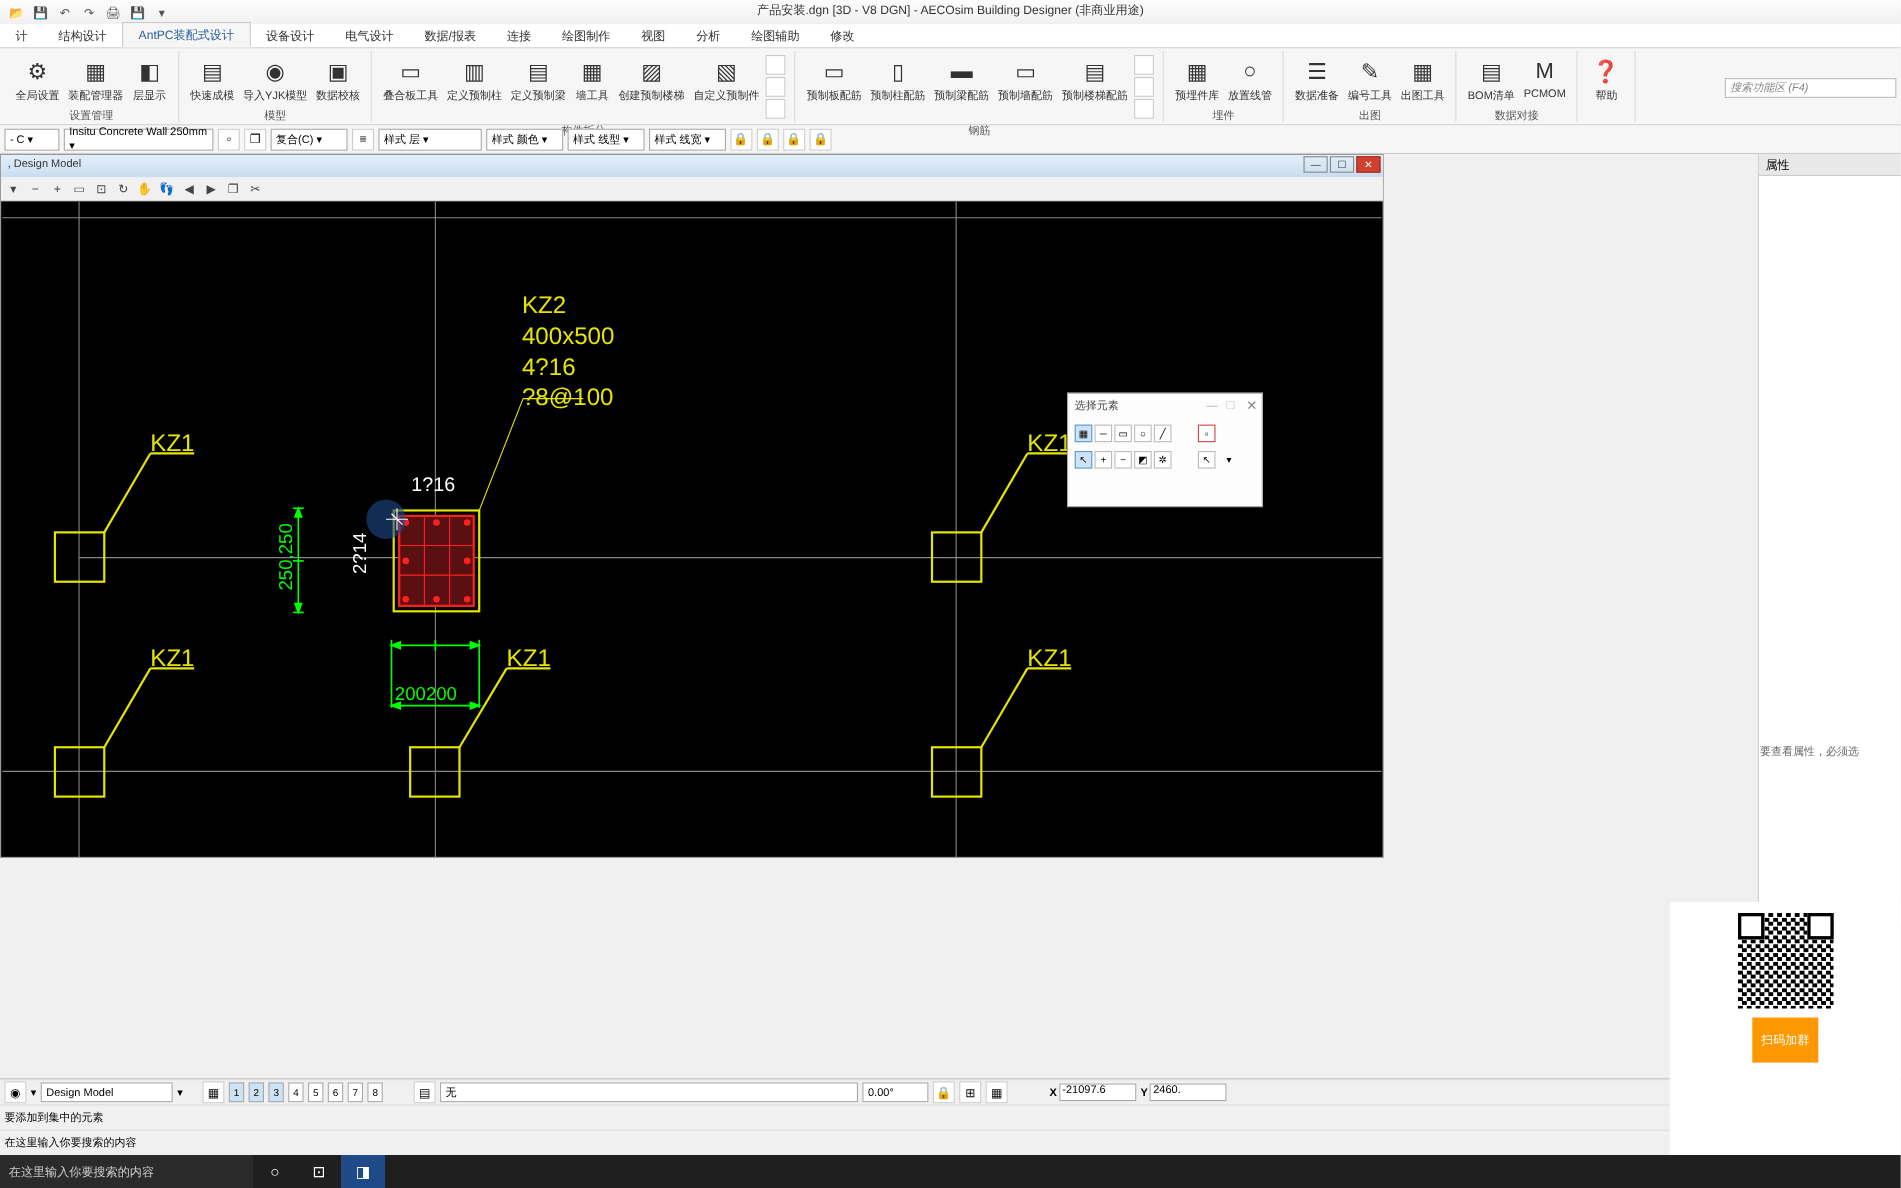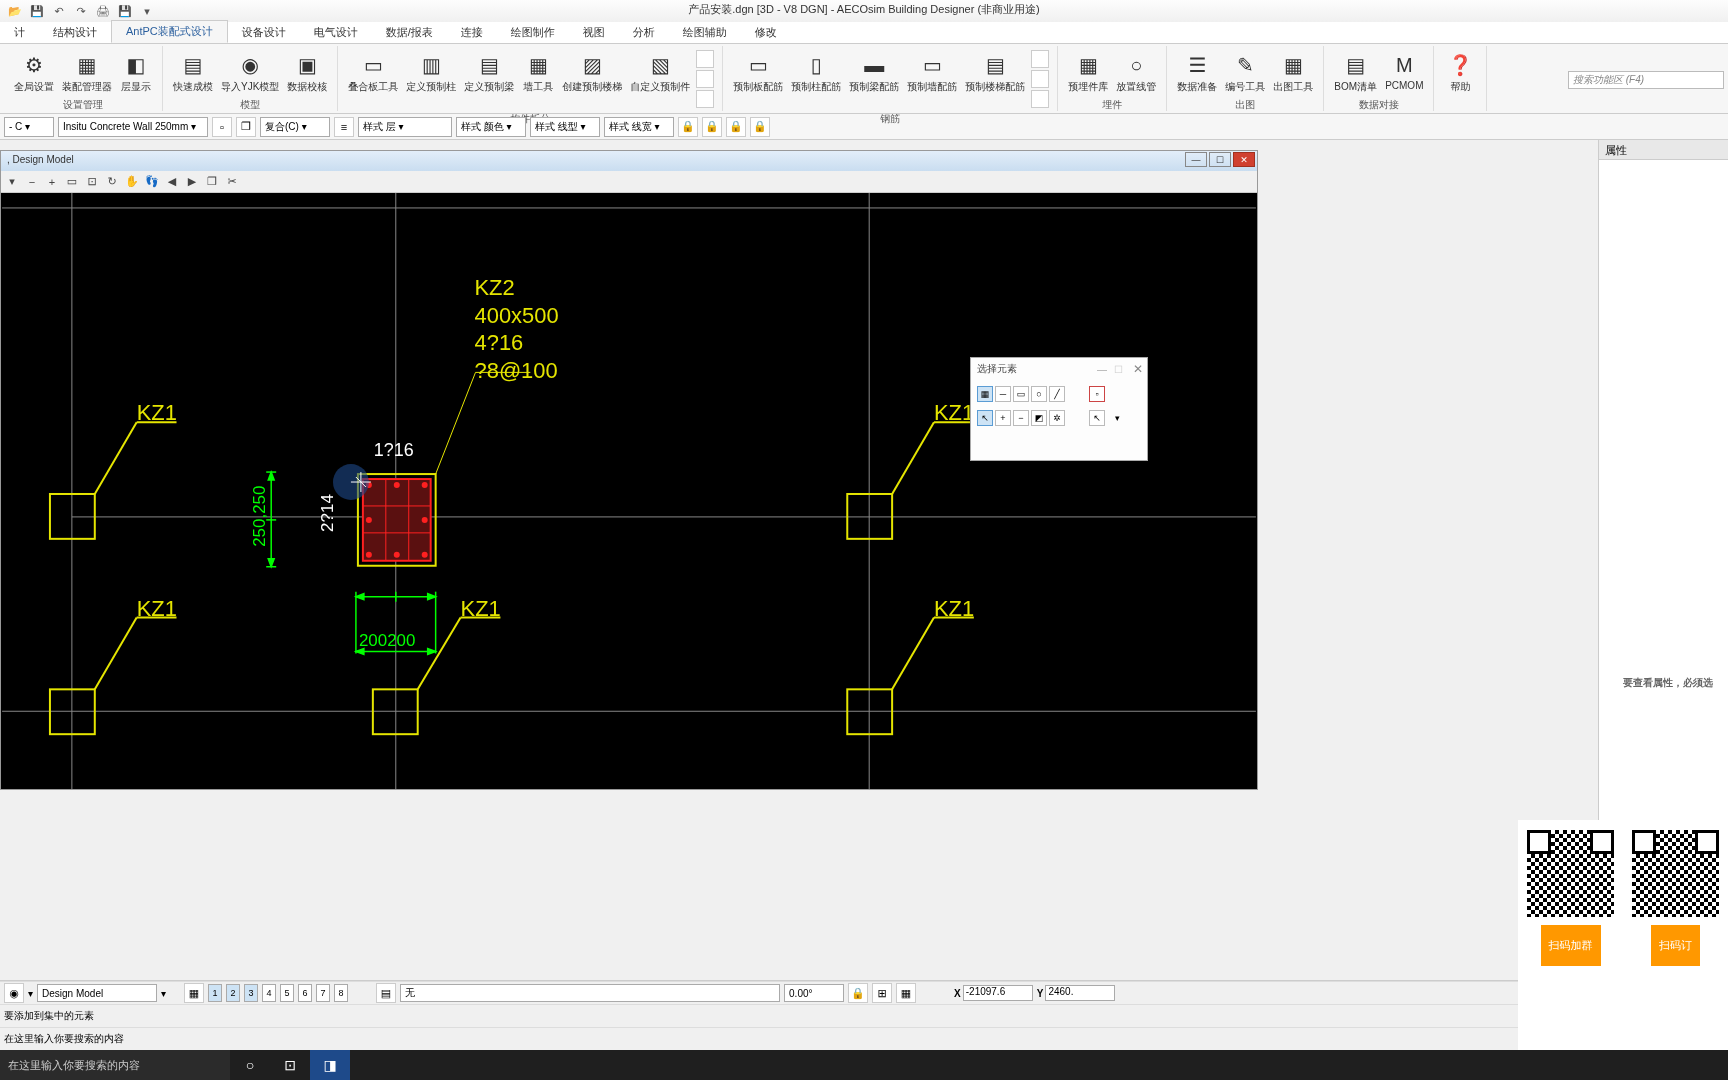--- a/index.html
+++ b/index.html
@@ -15,32 +15,32 @@
 .ribbon-group { display: flex; flex-direction: column; align-items: center; padding: 2px 6px; border-right: 1px solid #ddd; }
 .ribbon-group-items { display: flex; flex: 1; align-items: flex-start; }
 .ribbon-group-label { font-size: 10px; color: #555; margin-top: 2px; }
 .rbtn { display: flex; flex-direction: column; align-items: center; padding: 2px 4px; font-size: 10px; color: #333; min-width: 40px; cursor: pointer; }
 .rbtn-icon { width: 30px; height: 30px; display: flex; align-items: center; justify-content: center; font-size: 20px; }
 .rbtn-small-col { display: flex; flex-direction: column; gap: 2px; padding: 2px; }
 .rbtn-small { width: 18px; height: 18px; border: 1px solid #ccc; background: #fff; }
 .attr-bar { height: 26px; background: #f6f6f6; border-bottom: 1px solid #ccc; display: flex; align-items: center; padding: 0 4px; gap: 4px; }
 .attr-dd { height: 20px; border: 1px solid #aaa; background: #fff; font-size: 10px; padding: 0 4px; display: flex; align-items: center; }
 .attr-btn { width: 20px; height: 20px; border: 1px solid #ccc; background: #fff; display: inline-flex; align-items: center; justify-content: center; font-size: 11px; }
-.view-window { position: absolute; left: 0; top: 150px; width: 1258px; height: 640px; border: 1px solid #999; background: #fff; }
+.view-window { position: absolute; left: 0; top: 140px; width: 1258px; height: 640px; border: 1px solid #999; background: #fff; }
 .view-title { height: 20px; background: linear-gradient(#e3eef9, #c9ddf0); font-size: 10px; padding: 3px 6px; color: #333; position: relative; }
 .win-ctrls { position: absolute; right: 2px; top: 1px; display: flex; gap: 2px; }
 .win-ctrl { width: 22px; height: 15px; border: 1px solid #888; font-size: 9px; display: flex; align-items: center; justify-content: center; }
 .win-close { background: #d04030; color: #fff; border-color: #a03020; }
 .view-toolbar { height: 22px; background: #f0f0f0; border-bottom: 1px solid #ccc; display: flex; align-items: center; padding: 0 2px; gap: 2px; }
 .vt-btn { width: 18px; height: 18px; display: inline-flex; align-items: center; justify-content: center; font-size: 11px; color: #444; }
 .canvas { position: absolute; top: 42px; left: 0; right: 0; bottom: 0; background: #000; overflow: hidden; }
 .canvas svg { width: 100%; height: 100%; }
 .prop-panel { position: absolute; right: 0; top: 140px; width: 130px; height: 700px; background: #fff; border-left: 1px solid #ccc; }
 .prop-title { height: 20px; background: #e8e8e8; font-size: 11px; padding: 3px 6px; border-bottom: 1px solid #ccc; }
-.prop-empty { position: absolute; bottom: 150px; left: 24px; right: 0; font-size: 10px; color: #666; font-weight: bold; }
+.prop-empty { position: absolute; bottom: 150px; left: 1px; right: 0; font-size: 10px; color: #666; }
 .float-tool { position: absolute; left: 970px; top: 357px; width: 178px; height: 104px; background: #fdfdfd; border: 1px solid #aaa; box-shadow: 2px 2px 8px rgba(0,0,0,0.3); }
 .float-title { height: 22px; display: flex; align-items: center; font-size: 10px; padding: 0 6px; color: #444; }
 .float-close { position: absolute; right: 4px; top: 4px; font-size: 12px; color: #888; cursor: pointer; }
 .float-body { padding: 6px; display: flex; flex-direction: column; gap: 8px; }
 .float-row { display: flex; gap: 2px; align-items: center; }
 .tb-btn { width: 16px; height: 16px; border: 1px solid #bbb; background: #fff; font-size: 9px; display: inline-flex; align-items: center; justify-content: center; }
 .tb-btn.sel { background: #cde3f5; border-color: #5a9cd4; }
 .sb-row { height: 23px; display: flex; align-items: center; padding: 0 4px; gap: 4px; font-size: 10px; border-top: 1px solid #ddd; }
 .sb-dd { height: 18px; border: 1px solid #aaa; background: #fff; padding: 0 4px; display: flex; align-items: center; font-size: 10px; }
 .sb-pgbtn { width: 14px; height: 18px; border: 1px solid #aaa; background: #fff; display: inline-flex; align-items: center; justify-content: center; font-size: 9px; }
@@ -237,21 +237,21 @@
           <div class="rbtn-icon">❓</div>
           <div>帮助</div>
         </div>
       </div>
       <div class="ribbon-group-label"></div>
     </div>
   </div>
 
 <div class="attr-bar">
   <div class="attr-dd" style="width:50px">- C ▾</div>
-  <div class="attr-dd" style="width:150px">Insitu Concrete Wall 250mm   ▾</div>
+  <div class="attr-dd" style="width:136px">Insitu Concrete Wall 250mm   ▾</div>
   <span class="attr-btn">▫</span>
   <span class="attr-btn">❐</span>
   <div class="attr-dd" style="width:70px">复合(C)  ▾</div>
   <span class="attr-btn">≡</span>
   <div class="attr-dd" style="width:94px">样式 层        ▾</div>
   <div class="attr-dd" style="width:70px">样式 颜色  ▾</div>
   <div class="attr-dd" style="width:70px">样式 线型  ▾</div>
   <div class="attr-dd" style="width:70px">样式 线宽  ▾</div>
   <span class="attr-btn">🔒</span>
   <span class="attr-btn">🔒</span>
@@ -459,17 +459,13 @@
   <div class="tb-icon">○</div>
   <div class="tb-icon">⊡</div>
   <div class="tb-icon" style="background:#1e4a8a">◨</div>
 </div>
 
 <div class="qr">
   <div class="qr-block">
     <div class="qr-img"></div>
     <div class="qr-label">扫码加群</div>
   </div>
-  <div class="qr-block">
-    <div class="qr-img"></div>
-    <div class="qr-label">扫码订</div>
-  </div>
 </div>
 
 </body></html>

